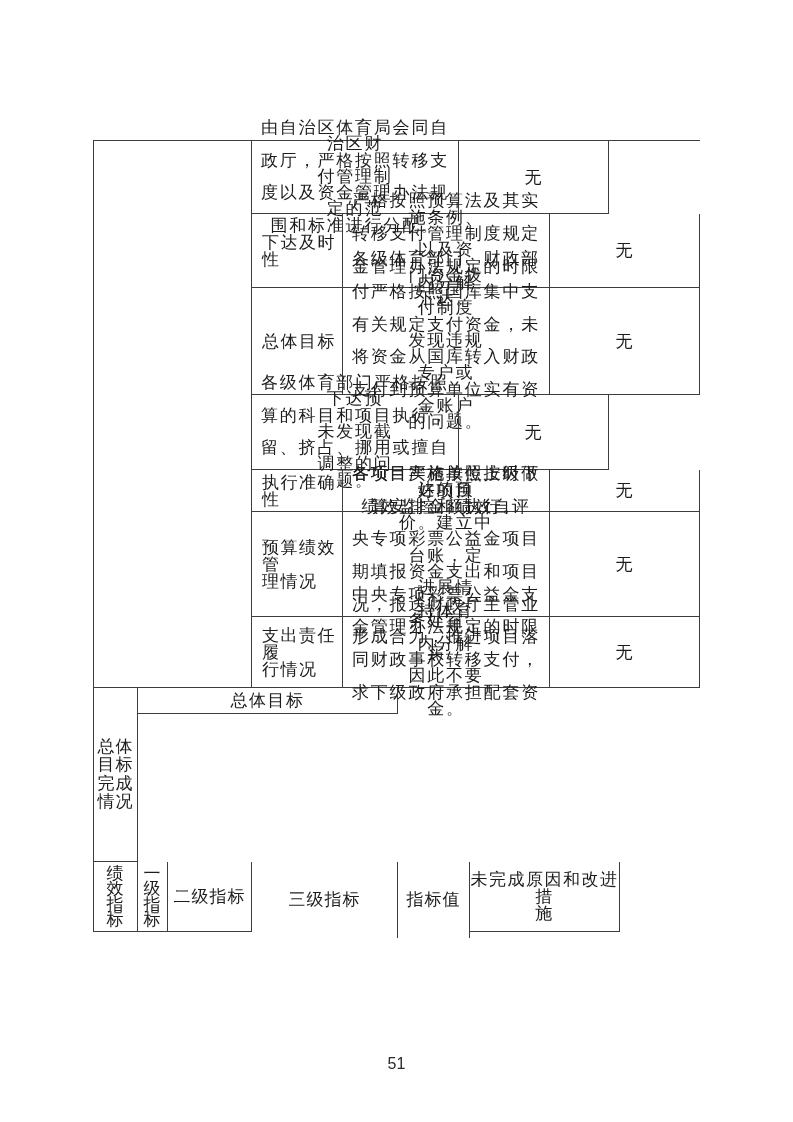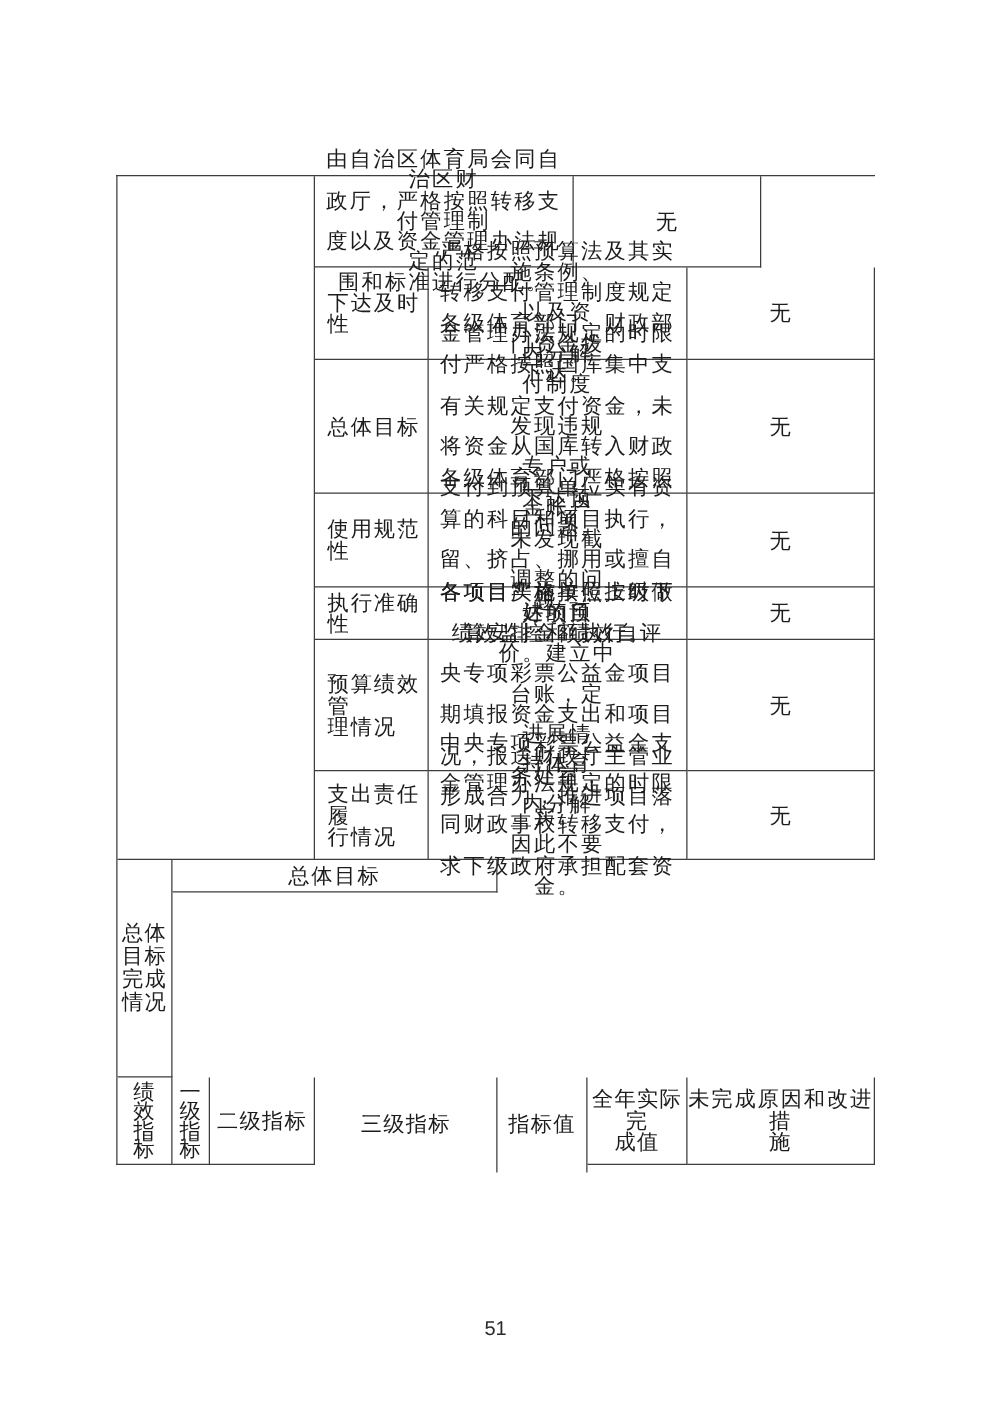--- a/index.html
+++ b/index.html
@@ -121,21 +121,20 @@
         <div class="cell aDesc" style="height:107px">各级体育部门、财政部门资金拨
 付严格按照国库集中支付制度
 有关规定支付资金，未发现违规
 将资金从国库转入财政专户或
 支付到预算单位实有资金账户
 的问题。</div>
         <div class="cell aVal" style="height:107px">无</div>
       </div>
 
       <div class="aRow" style="height:75px">
-        <div class="cell aLbl" style="height:75px">使用规范性</div>
         <div class="cell aDesc" style="height:75px">各级体育部门严格按照下达预
 算的科目和项目执行，未发现截
 留、挤占、挪用或擅自调整的问
 题。</div>
         <div class="cell aVal" style="height:75px">无</div>
       </div>
 
       <div class="aRow" style="height:42px">
         <div class="cell aLbl" style="height:42px">执行准确性</div>
         <div class="cell aDesc" style="height:42px">各项目严格按照上级下达的预
@@ -187,22 +186,19 @@
 效
 指
 标</div>
     <div class="cell cCell cLvl1">一
 级
 指
 标</div>
     <div class="cell cCell cLvl2">二级指标</div>
     <div class="cell cCell cOpen cLvl3">三级指标</div>
     <div class="cell cCell cOpen cIndVal">指标值</div>
-    <div class="cell cCell cActual">全年实际
-完
-成值</div>
     <div class="cell cCell cReason">未完成原因和改进措
 施</div>
   </div>
 
   <div class="pageNum">51</div>
 
 </div>
 
 </body></html>

